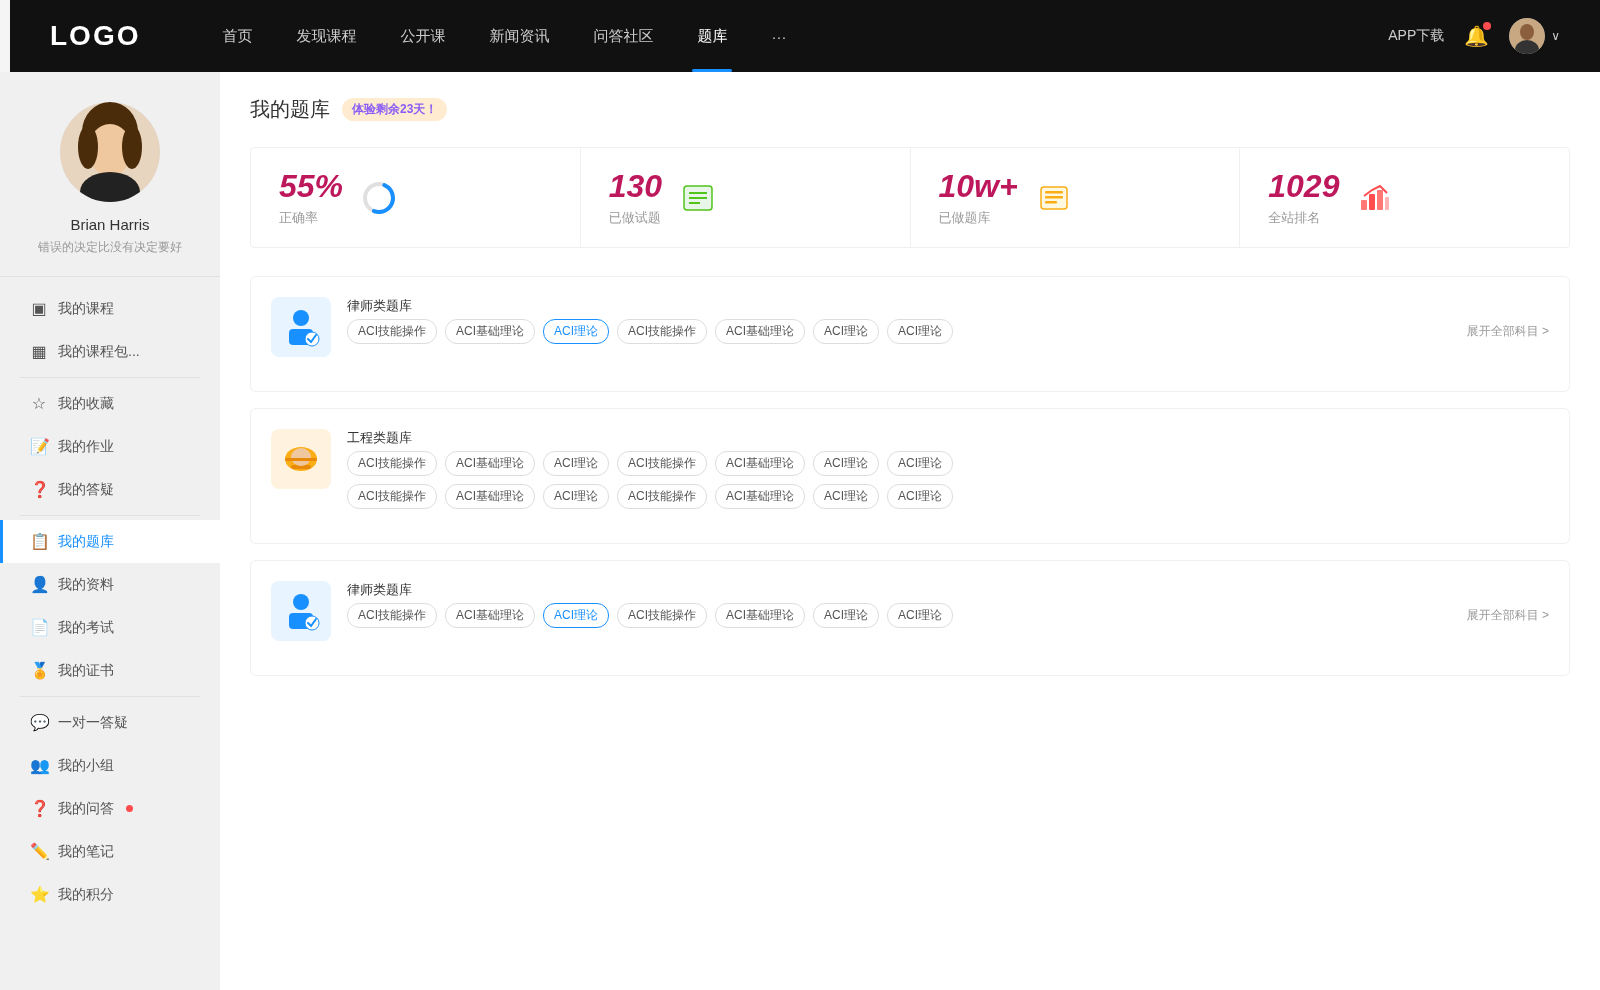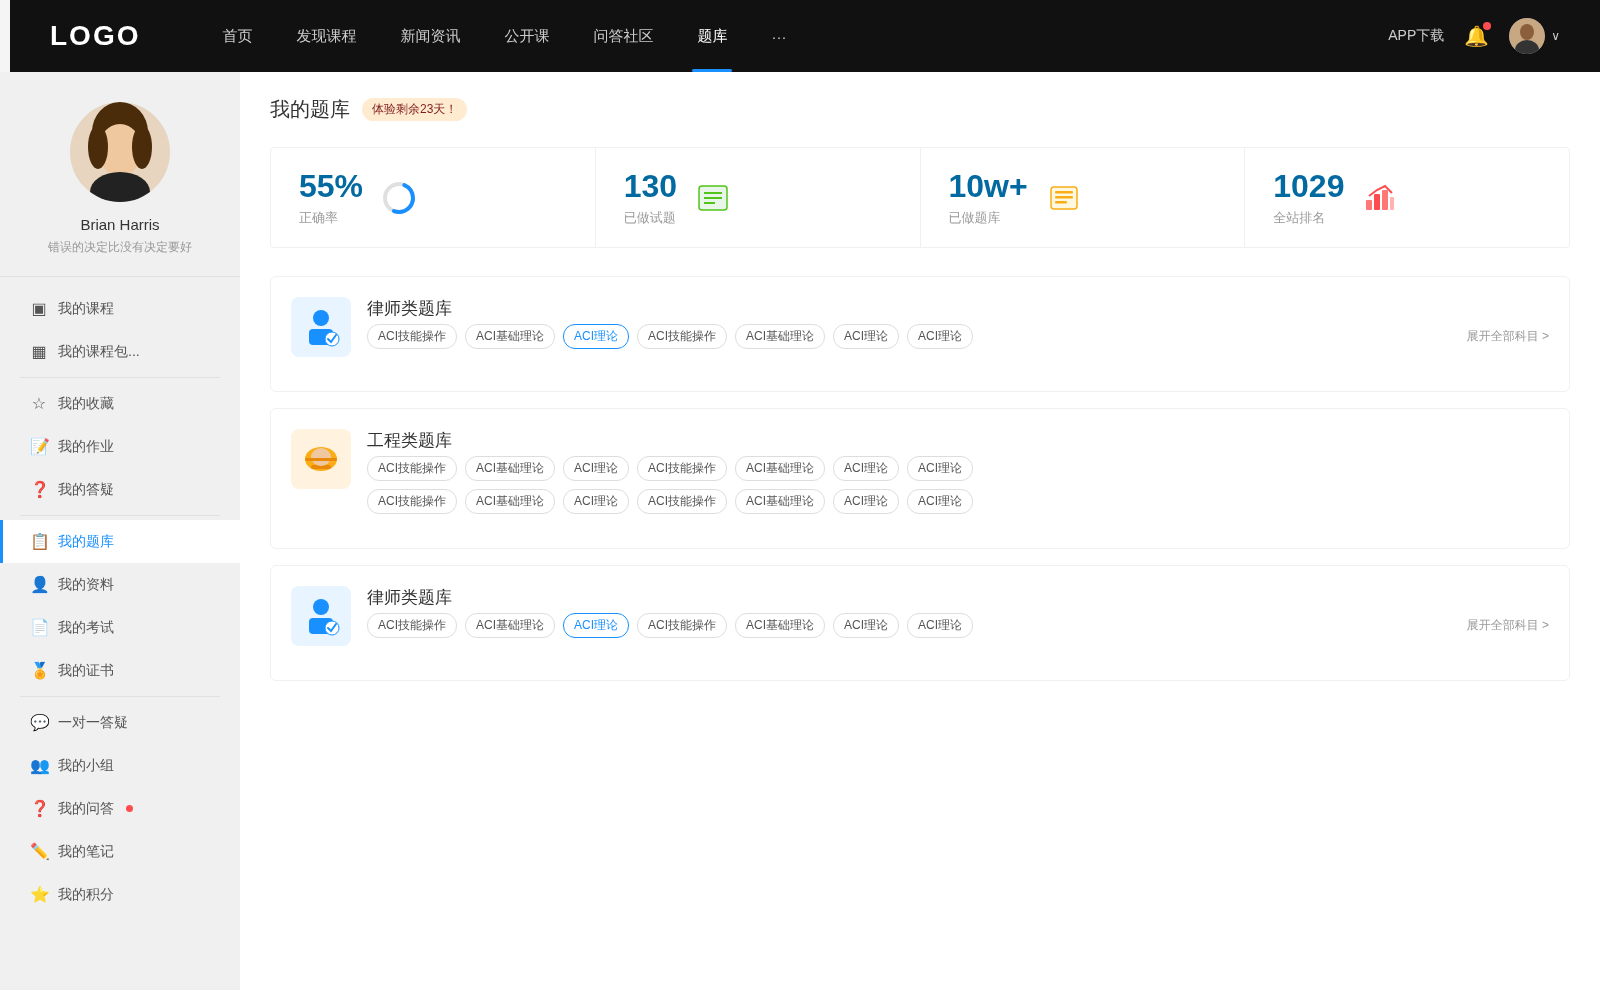--- a/index.html
+++ b/index.html
@@ -17,79 +17,79 @@
     .bell-icon { color: #ccc; font-size: 20px; cursor: pointer; position: relative; }
     .bell-dot { position: absolute; top: -2px; right: -2px; width: 8px; height: 8px; background: #ff4d4f; border-radius: 50%; }
     .avatar-wrap { display: flex; align-items: center; gap: 6px; cursor: pointer; }
     .avatar-img { width: 36px; height: 36px; border-radius: 50%; background: #888; overflow: hidden; }
     .chevron { color: #ccc; font-size: 12px; }
 
     
     .main-wrap { display: flex; padding-top: 72px; min-height: 990px; }
 
     
-    .sidebar { width: 240px; background: #f0f0f0; min-height: calc(990px - 72px); flex-shrink: 0; padding-bottom: 20px; }
+    .sidebar { width: 220px; background: #f0f0f0; min-height: calc(990px - 72px); flex-shrink: 0; padding-bottom: 20px; }
     .profile-section { display: flex; flex-direction: column; align-items: center; padding: 30px 20px 20px; border-bottom: 1px solid #e0e0e0; }
     .profile-avatar { width: 100px; height: 100px; border-radius: 50%; overflow: hidden; background: #ddd; margin-bottom: 14px; }
     .profile-avatar svg { width: 100%; height: 100%; }
     .profile-name { font-size: 15px; font-weight: 500; color: #333; margin-bottom: 6px; }
     .profile-motto { font-size: 12px; color: #999; text-align: right; }
 
     .sidebar-menu { padding: 10px 0; }
     .sidebar-item { display: flex; align-items: center; gap: 10px; padding: 12px 30px; font-size: 14px; color: #555; cursor: pointer; position: relative; }
     .sidebar-item.active { color: #1890ff; background: white; }
     .sidebar-item.active::before { content: ''; position: absolute; left: 0; top: 0; bottom: 0; width: 3px; background: #1890ff; }
     .sidebar-item .s-icon { font-size: 16px; width: 18px; text-align: center; }
     .sidebar-divider { height: 1px; background: #e0e0e0; margin: 4px 20px; }
     .dot-red { display: inline-block; width: 7px; height: 7px; background: #ff4d4f; border-radius: 50%; margin-left: 2px; vertical-align: middle; }
 
     
     .content { flex: 1; padding: 24px 30px; background: white; min-height: calc(990px - 72px); }
 
     
     .page-header { display: flex; align-items: center; gap: 12px; margin-bottom: 24px; }
     .page-title { font-size: 20px; font-weight: 500; color: #333; }
-    .trial-badge { background: #ffecd0; color: #7f1d1d; font-size: 12px; padding: 3px 10px; border-radius: 12px; }
+    .trial-badge { background: #ffecd0; color: #8b5cf6; font-size: 12px; padding: 3px 10px; border-radius: 12px; font-weight: bold; }
 
     
     .stats-row { display: flex; gap: 0; margin-bottom: 28px; border: 1px solid #f0f0f0; border-radius: 4px; overflow: hidden; }
     .stat-card { flex: 1; padding: 20px 28px; display: flex; align-items: center; gap: 16px; border-right: 1px solid #f0f0f0; }
     .stat-card:last-child { border-right: none; }
-    .stat-text .stat-value { font-size: 32px; font-weight: 600; color: #0369a1; }
+    .stat-text .stat-value { font-size: 32px; font-weight: 600; color: #be185d; font-style: italic; }
     .stat-text .stat-label { font-size: 13px; color: #999; margin-top: 4px; }
     .stat-icon { width: 40px; height: 40px; display: flex; align-items: center; justify-content: center; }
 
     
     .tabs { display: flex; gap: 30px; margin-bottom: 20px; border-bottom: 1px solid #eee; }
     .tab { font-size: 15px; color: #555; padding-bottom: 10px; cursor: pointer; position: relative; }
     .tab.active { color: #1890ff; font-weight: 500; }
     .tab.active::after { content: ''; position: absolute; bottom: -1px; left: 0; right: 0; height: 2px; background: #1890ff; }
 
     
     .qbank-card { border: 1px solid #f0f0f0; border-radius: 6px; padding: 20px; margin-bottom: 16px; }
     .qbank-header { display: flex; align-items: flex-start; gap: 16px; margin-bottom: 14px; }
     .qbank-icon { width: 60px; height: 60px; background: #e8f4ff; border-radius: 8px; display: flex; align-items: center; justify-content: center; flex-shrink: 0; }
-    .qbank-title { font-size: 17px; font-weight: 500; color: #333; margin-bottom: 4px; }
+    .qbank-title { font-size: 13px; font-weight: 500; color: #333; margin-bottom: 4px; }
     .tags-row { display: flex; flex-wrap: wrap; gap: 8px; align-items: center; }
     .tag { font-size: 12px; color: #555; padding: 3px 10px; border: 1px solid #ddd; border-radius: 12px; cursor: pointer; }
     .tag.active-tag { color: #1890ff; border-color: #1890ff; border-radius: 12px; }
     .expand-link { font-size: 12px; color: #999; cursor: pointer; margin-left: auto; white-space: nowrap; align-self: center; }
     .collapse-link { font-size: 12px; color: #999; cursor: pointer; text-align: right; margin-top: 8px; }
     .tags-row2 { display: flex; flex-wrap: wrap; gap: 8px; margin-top: 8px; }
   </style>
 </head>
 <body>
 
 <header class="header">
   <span class="logo">LOGO</span>
   <nav class="nav">
     <span class="nav-item">首页</span>
     <span class="nav-item">发现课程</span>
+    <span class="nav-item">公开课</span>
     <span class="nav-item">新闻资讯</span>
-    <span class="nav-item">公开课</span>
     <span class="nav-item">问答社区</span>
     <span class="nav-item active">题库</span>
     <span class="nav-item">···</span>
   </nav>
   <div class="header-right">
     <span class="app-download">APP下载</span>
     <span class="bell-icon">
       🔔
       <span class="bell-dot"></span>
     </span>

